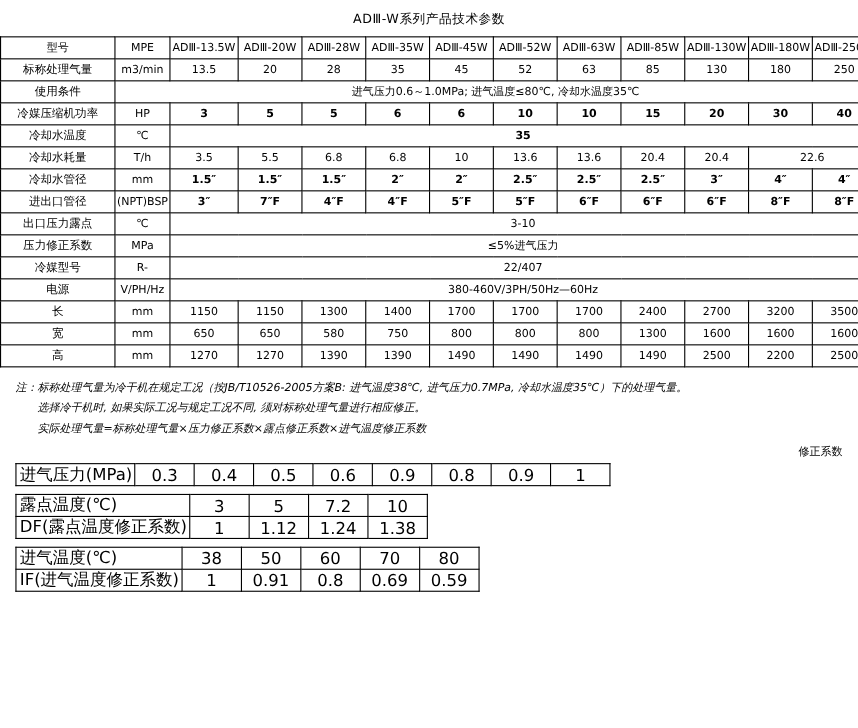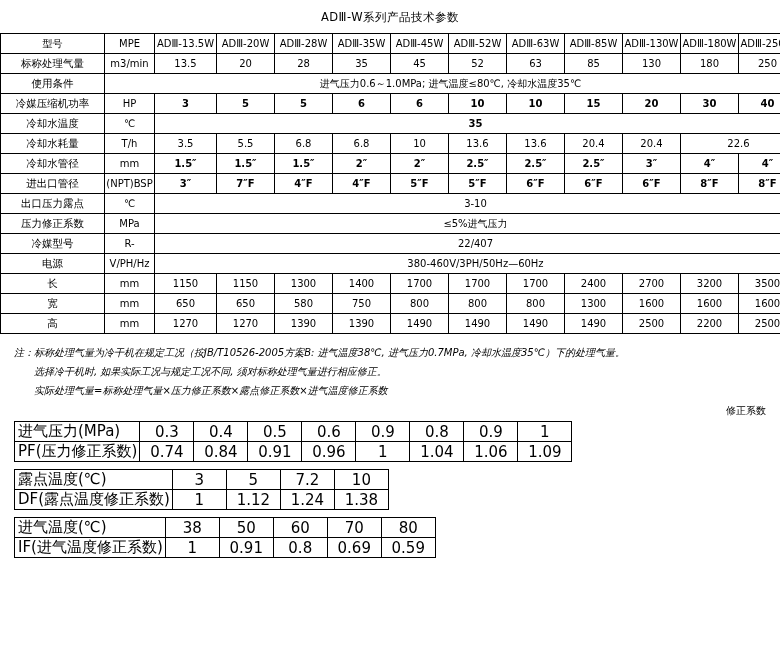--- a/index.html
+++ b/index.html
@@ -311,31 +311,20 @@
         <td class="lbl">进气压力(MPa)</td>
         <td>0.3</td>
         <td>0.4</td>
         <td>0.5</td>
         <td>0.6</td>
         <td>0.9</td>
         <td>0.8</td>
         <td>0.9</td>
         <td>1</td>
       </tr>
-      <tr>
-        <td class="lbl">PF(压力修正系数)</td>
-        <td>0.74</td>
-        <td>0.84</td>
-        <td>0.91</td>
-        <td>0.96</td>
-        <td>1</td>
-        <td>1.04</td>
-        <td>1.06</td>
-        <td>1.09</td>
-      </tr>
     </tbody>
   </table>
 
   <div class="gap"></div>
 
   <table class="sub-table">
     <colgroup>
       <col style="width:108px">
       <col style="width:54px">
         <col style="width:54px">

